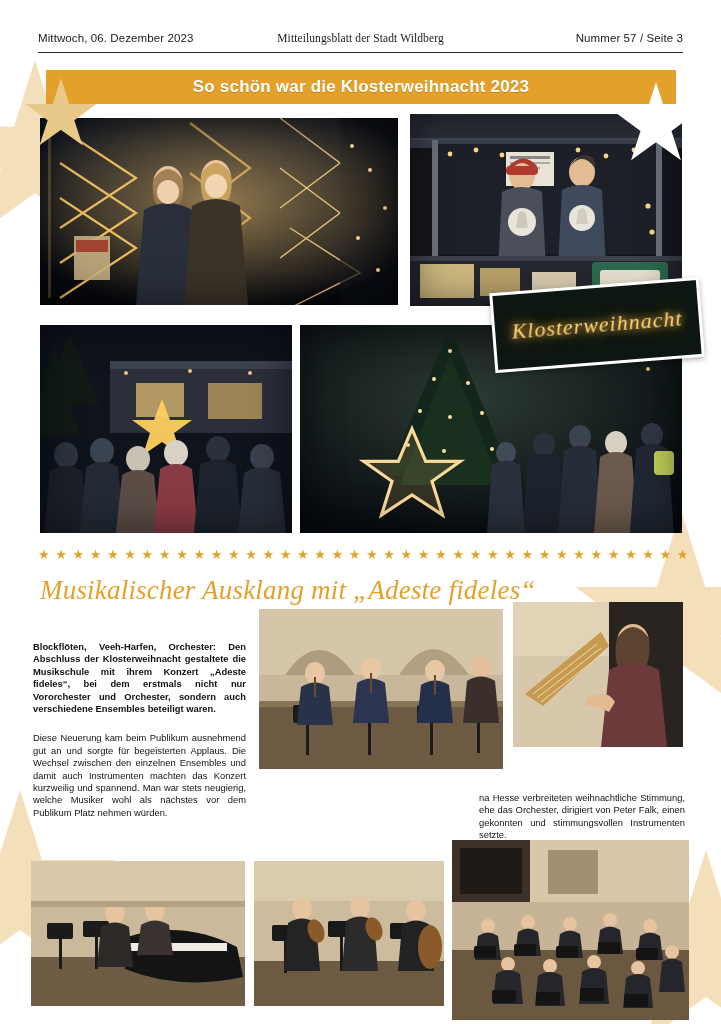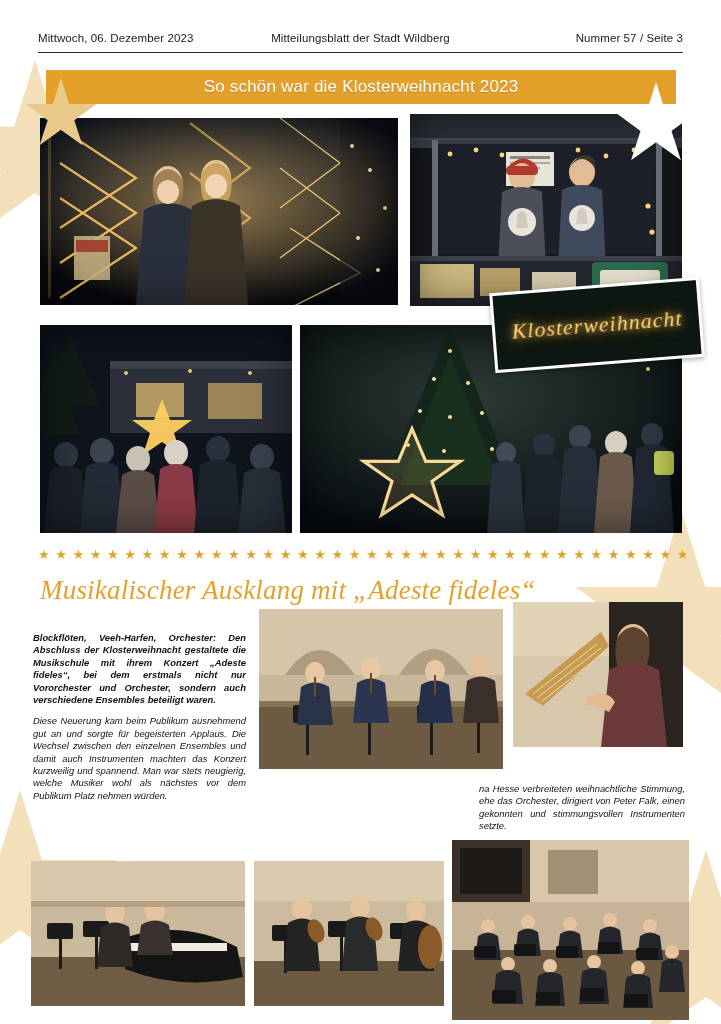--- a/index.html
+++ b/index.html
@@ -26,34 +26,34 @@
   .bg-star.s4 { right: -90px; top: 850px; width: 210px; height: 210px; }
 
   .page { position: relative; z-index: 2; width: 721px; height: 1024px; }
 
   
   .masthead {
     position: absolute; left: 38px; top: 32px; width: 645px;
     display: flex; justify-content: space-between; align-items: baseline;
     font-size: 11.5px; color: #1a1a1a; letter-spacing: .1px;
   }
-  .masthead .center { position: absolute; left: 50%; transform: translateX(-50%); white-space: nowrap; }
+  .masthead .center { position: absolute; left: 50%; transform: translateX(-50%); white-space: nowrap; font-family: Liberation Serif, serif; }
   .rule {
     position: absolute; left: 38px; top: 52px; width: 645px; height: 1px; background: #2a2a2a;
   }
 
   
   .banner {
     position: absolute; left: 46px; top: 70px; width: 630px; height: 34px;
     background: #e3a12b;
     display: flex; align-items: center; justify-content: center;
     z-index: 4;
   }
   .banner-text {
-    color: #ffffff; font-weight: normal; font-size: 17px; letter-spacing: .2px;
+    color: #ffffff; font-weight: bold; font-size: 17px; letter-spacing: .2px;
     text-shadow: 0 1px 0 rgba(0,0,0,.18);
   }
   
   .white-star {
     position: absolute; right: 22px; top: 82px; width: 86px; height: 86px;
     background: #ffffff; z-index: 5;
     clip-path: polygon(50% 0%, 61% 35%, 98% 35%, 68% 57%, 79% 91%, 50% 70%, 21% 91%, 32% 57%, 2% 35%, 39% 35%);
   }
   .gold-star-left {
     position: absolute; left: 24px; top: 78px; width: 74px; height: 74px;
@@ -95,21 +95,21 @@
     position: absolute; left: 40px; top: 575px; width: 600px;
     font-family: "Liberation Serif", serif;
     font-style: italic; font-weight: normal;
     font-size: 27px; color: #e3a12b;
     letter-spacing: .2px;
     z-index: 3;
   }
 
   
   .col { position: absolute; font-size: 9.4px; line-height: 12.4px; color: #111; text-align: justify; }
-  .col p { margin: 8px 0 9px 0; font-style: italic; }
+  .col p { margin: 17px 0 9px 0; }
   .lead { font-weight: bold; }
 
   .c1 { left: 33px; top: 624px; width: 213px; }
   .c2 { left: 259px; top: 775px; width: 213px; }
   .c3 { left: 479px; top: 775px; width: 206px; }
 
   
   .sky { position:absolute; inset:0; }
   .vig { position:absolute; inset:0; box-shadow: inset 0 0 40px rgba(0,0,0,.55); }
   .script {

